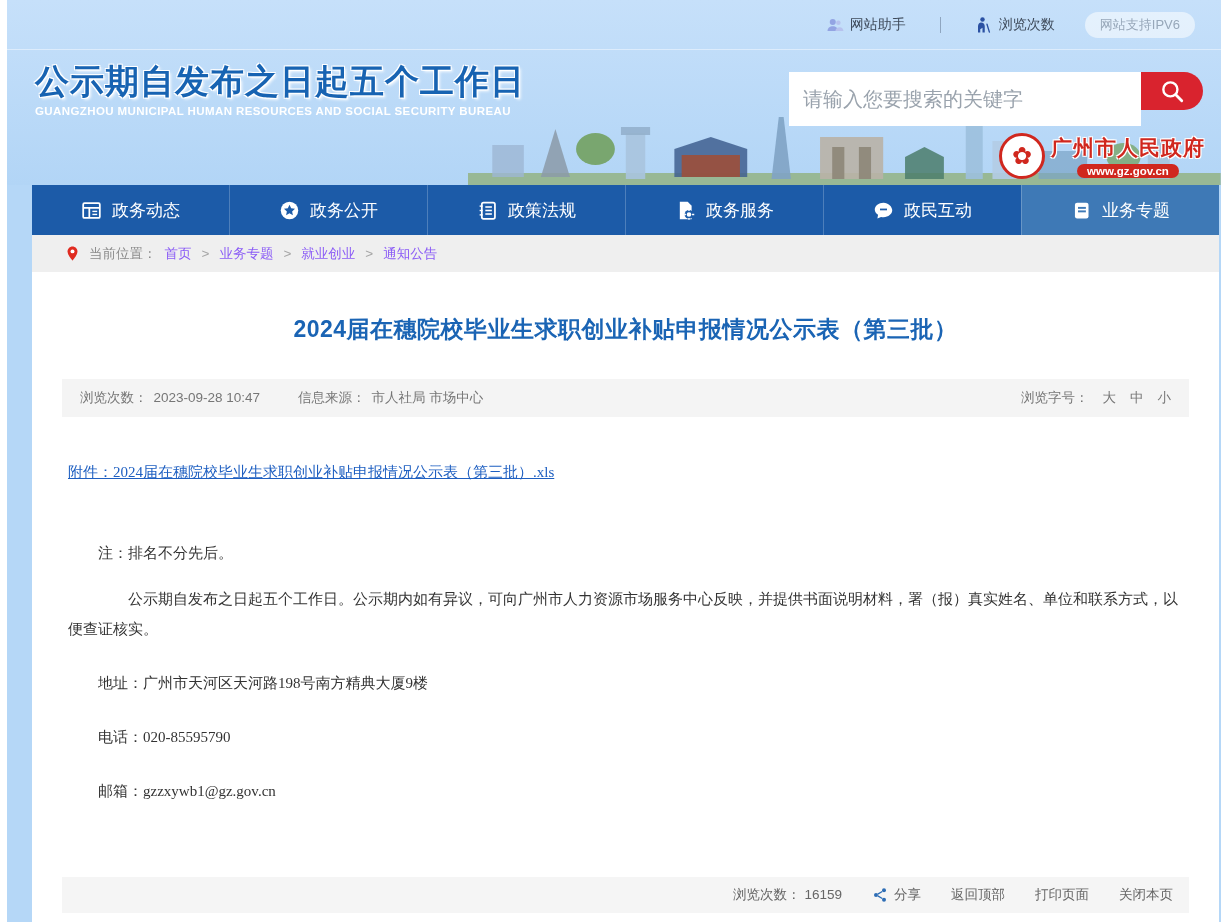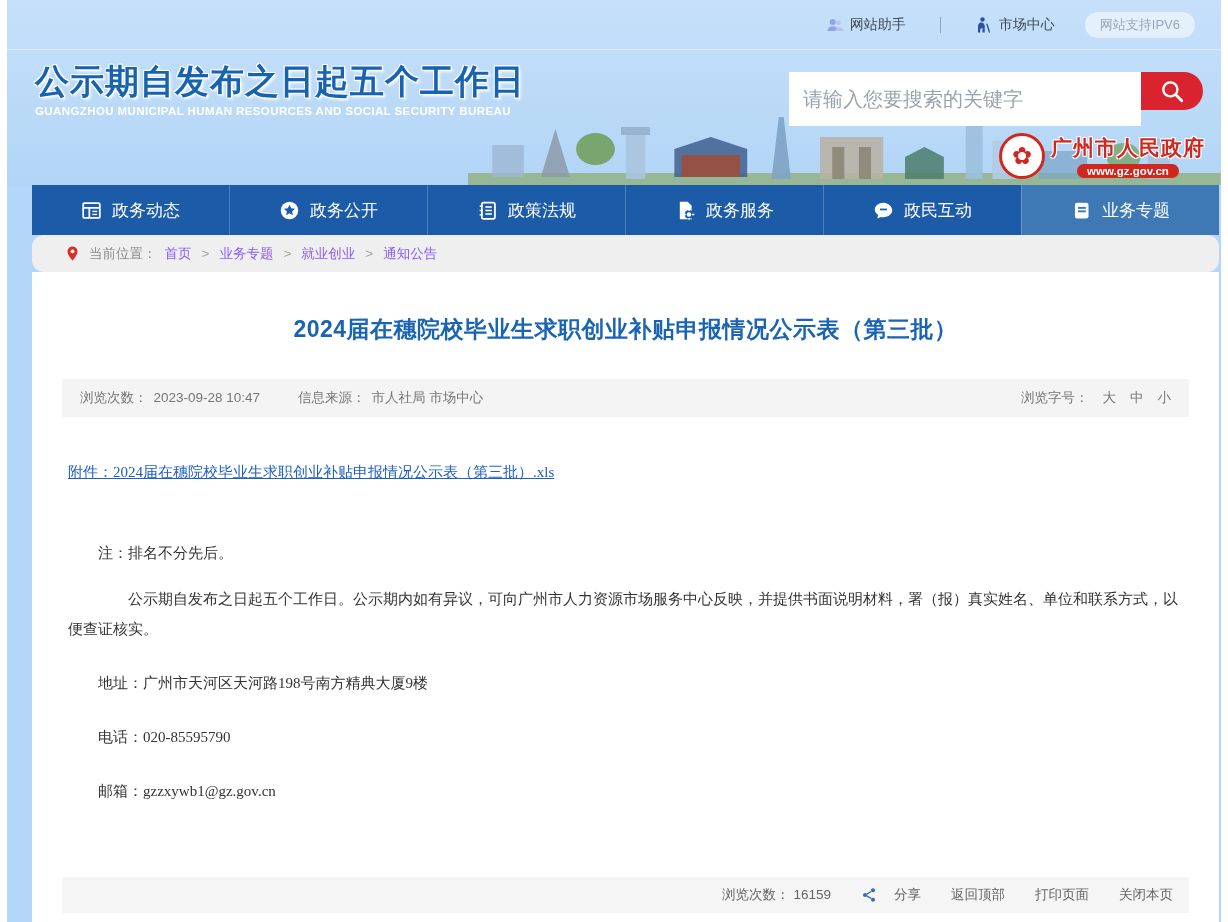--- a/index.html
+++ b/index.html
@@ -35,21 +35,21 @@
 
   
   .main-container { width:1201px; margin-left:11px;padding-left:14px; }
 
   .nav { height:50px; background:#1c5ba8; display:flex; }
   .nav-item { flex:1; display:flex; align-items:center; justify-content:center; gap:10px; color:#fff; font-size:17px; cursor:pointer; border-left:1px solid rgba(255,255,255,0.22); }
   .nav-item:first-child { border-left:none; }
   .nav-item.active { background:#3e79b6; }
   .nav-item svg { width:21px; height:21px; }
 
-  .breadcrumb { height:37px; background:#efefef; display:flex; align-items:center; gap:8px; padding-left:32px; font-size:13.5px; color:#8a8a8a;border-radius:12px; }
+  .breadcrumb { height:37px; background:#efefef; display:flex; align-items:center; gap:8px; padding-left:32px; font-size:13.5px; color:#8a8a8a; }
   .breadcrumb svg { width:17px; height:17px; }
   .crumb-link { color:#8b5cf6; cursor:pointer; }
   .crumb-sep { color:#a5a5a5; margin:0 2px; }
 
   
   .content { background:#ffffff; height:650px; display:flex; flex-direction:column; }
   .article-title { margin-top:42px; text-align:center; color:#1a64b4; font-size:23px; font-weight:bold; letter-spacing:0.5px; }
 
   .meta-bar { margin:34px 30px 0; height:38px; background:#f4f4f4; display:flex; align-items:center; justify-content:space-between; padding:0 18px; font-size:13.5px; color:#767676; }
   .meta-left span { margin-right:6px; }
@@ -61,21 +61,21 @@
   .attachment-link { color:#1e5fc1; text-decoration:underline; cursor:pointer; }
 
   .body-text { padding:0 36px; font-family:"Liberation Serif","DejaVu Serif",serif; font-size:15px; color:#333; }
   .body-text p { line-height:30px; }
   .p-note { margin-top:56px; text-indent:2em; }
   .p-main { margin-top:16px; text-indent:4em; }
   .p-contact { margin-top:24px; text-indent:2em; }
 
   .page-footer { margin:auto 30px 9px; height:36px; background:#f5f5f5; display:flex; align-items:center; justify-content:flex-end; gap:30px; padding-right:16px; font-size:13.5px; color:#666; }
   .views-group span { margin-left:4px; }
-  .footer-action { display:flex; align-items:center; gap:17px; color:#666; cursor:pointer; }
+  .footer-action { display:flex; align-items:center; gap:6px; color:#666; cursor:pointer; }
   .footer-action svg { width:16px; height:16px; }
 </style>
 </head>
 <body>
 
 <div class="app">
 
   <div class="header-zone">
 
     <div class="topbar">
@@ -88,21 +88,21 @@
           </svg>
         <span>网站助手</span>
       </div>
       <div class="topbar-divider"></div>
       <div class="topbar-item">
         <svg viewBox="0 0 24 24" width="18" height="18">
             <circle cx="10" cy="4.5" r="3" fill="#2b51a3"></circle>
             <path d="M8 8.5c3 0 5 2 5 5v8.5h-3v-6.5l-3 2v4.5H4v-8.5c0-3 2-5 4-5z" fill="#2b51a3"></path>
             <path d="M16 11l3.2 10.5" stroke="#2b51a3" stroke-width="1.8" fill="none" stroke-linecap="round"></path>
           </svg>
-        <span>市场中心</span>
+        <span>浏览次数</span>
       </div>
       <div class="ipv6-pill">网站支持IPV6</div>
     </div>
 
     <div class="header-main">
       <div>
         <div class="site-title">公示期自发布之日起五个工作日</div>
         <div class="site-subtitle">GUANGZHOU MUNICIPAL HUMAN RESOURCES AND SOCIAL SECURITY BUREAU</div>
       </div>
       <div class="search-box">

